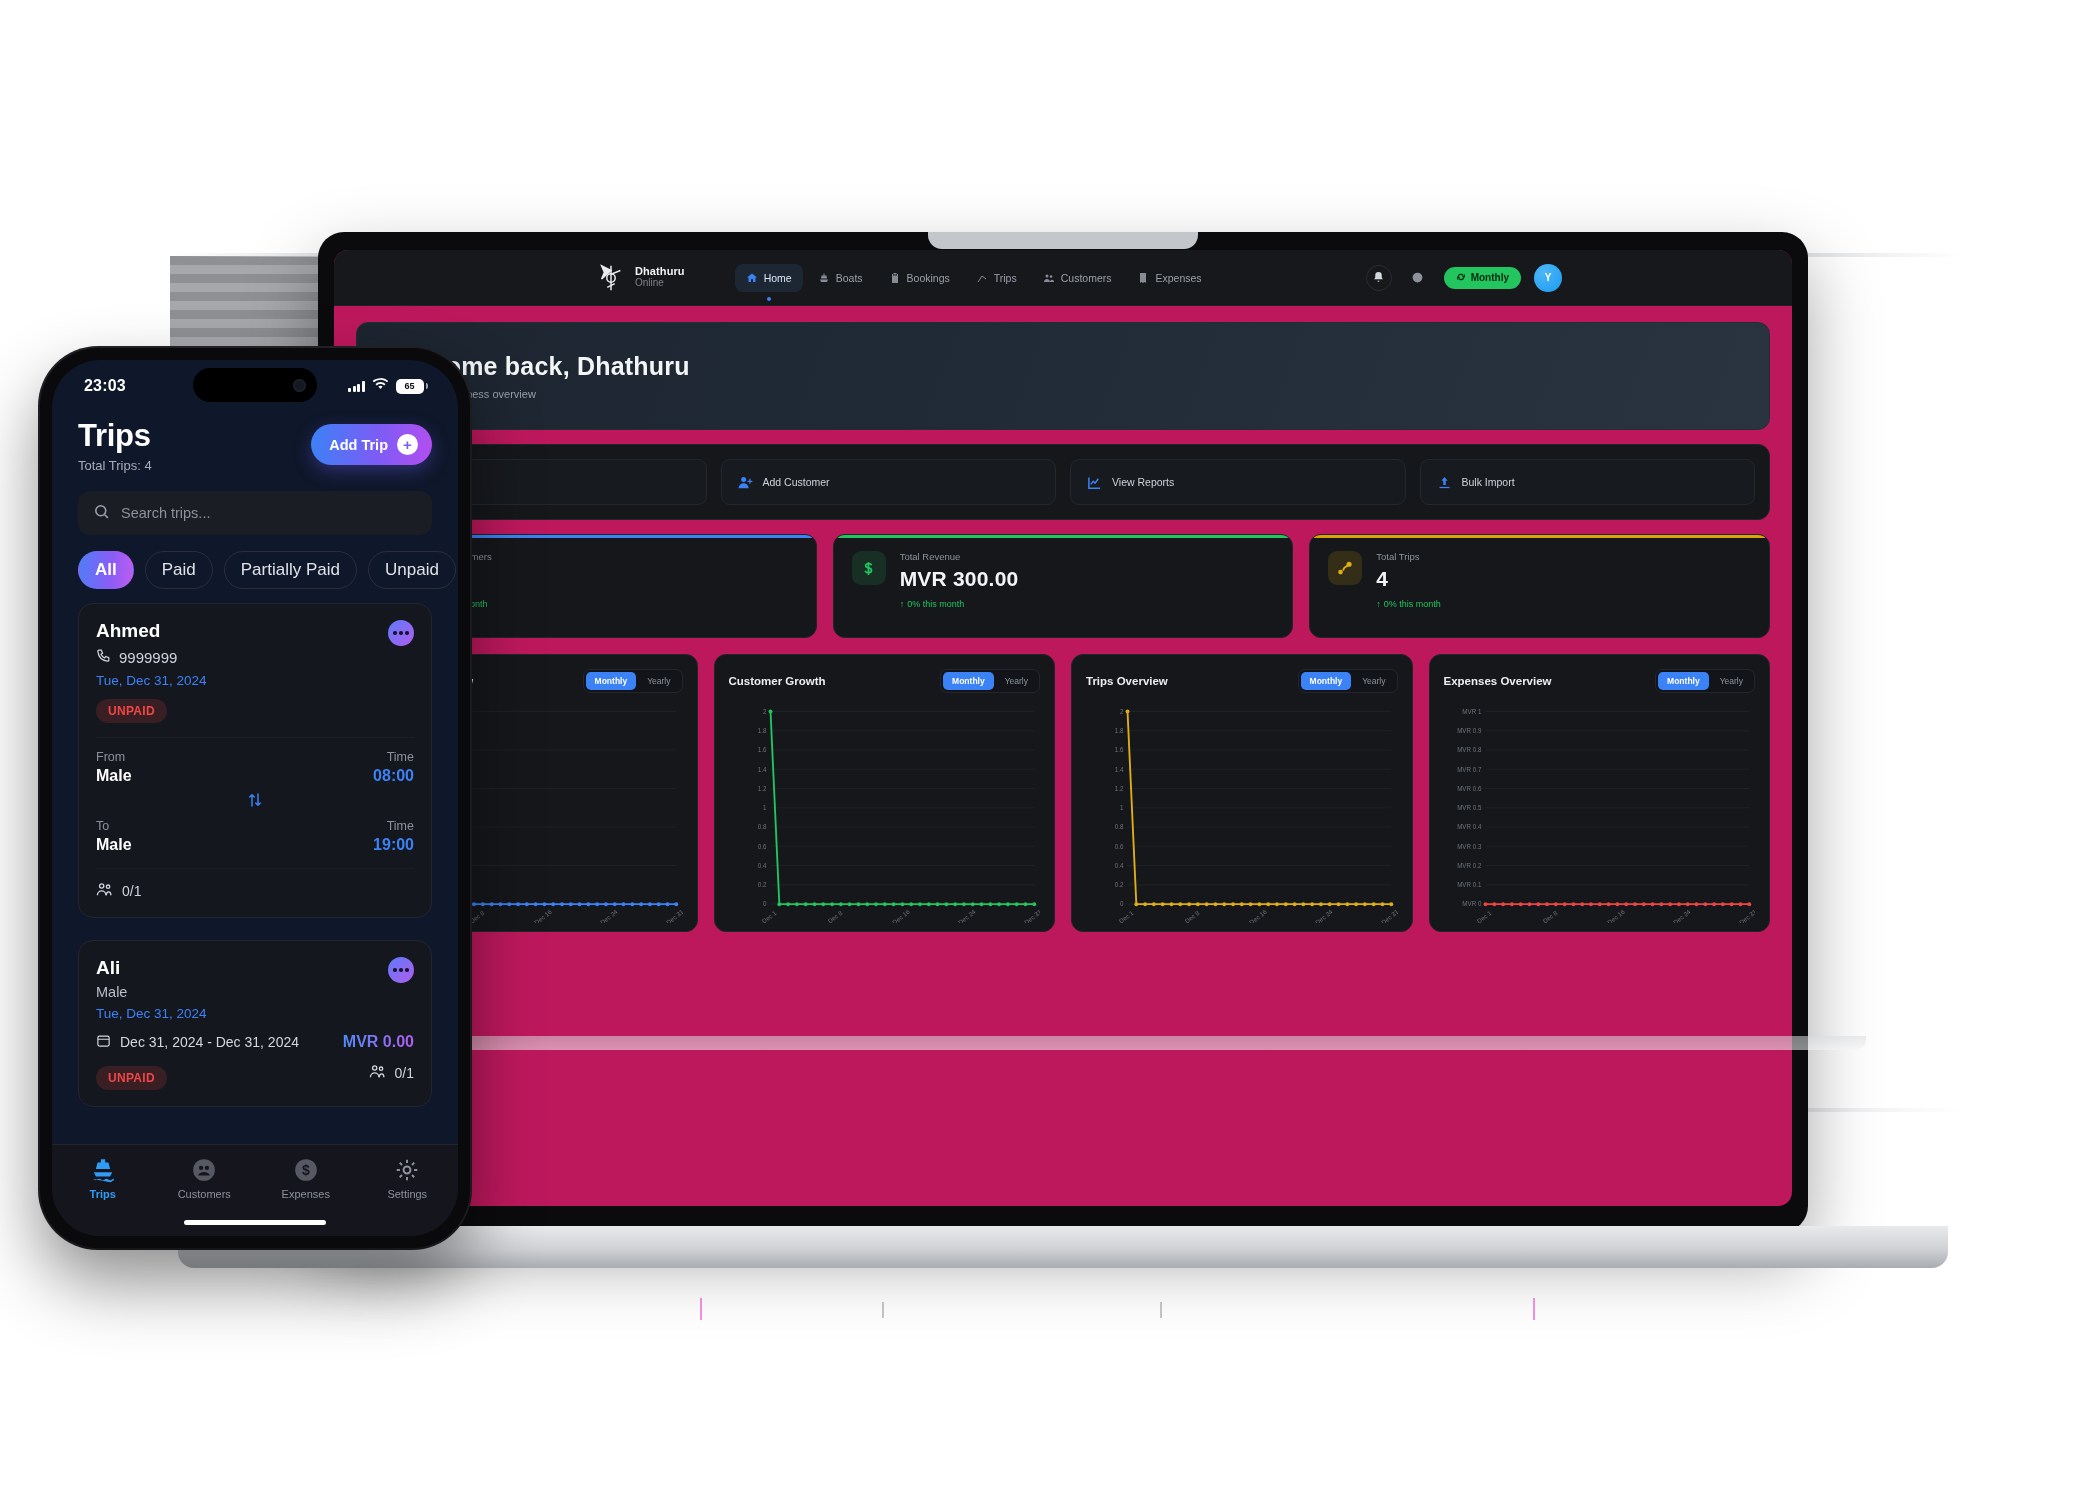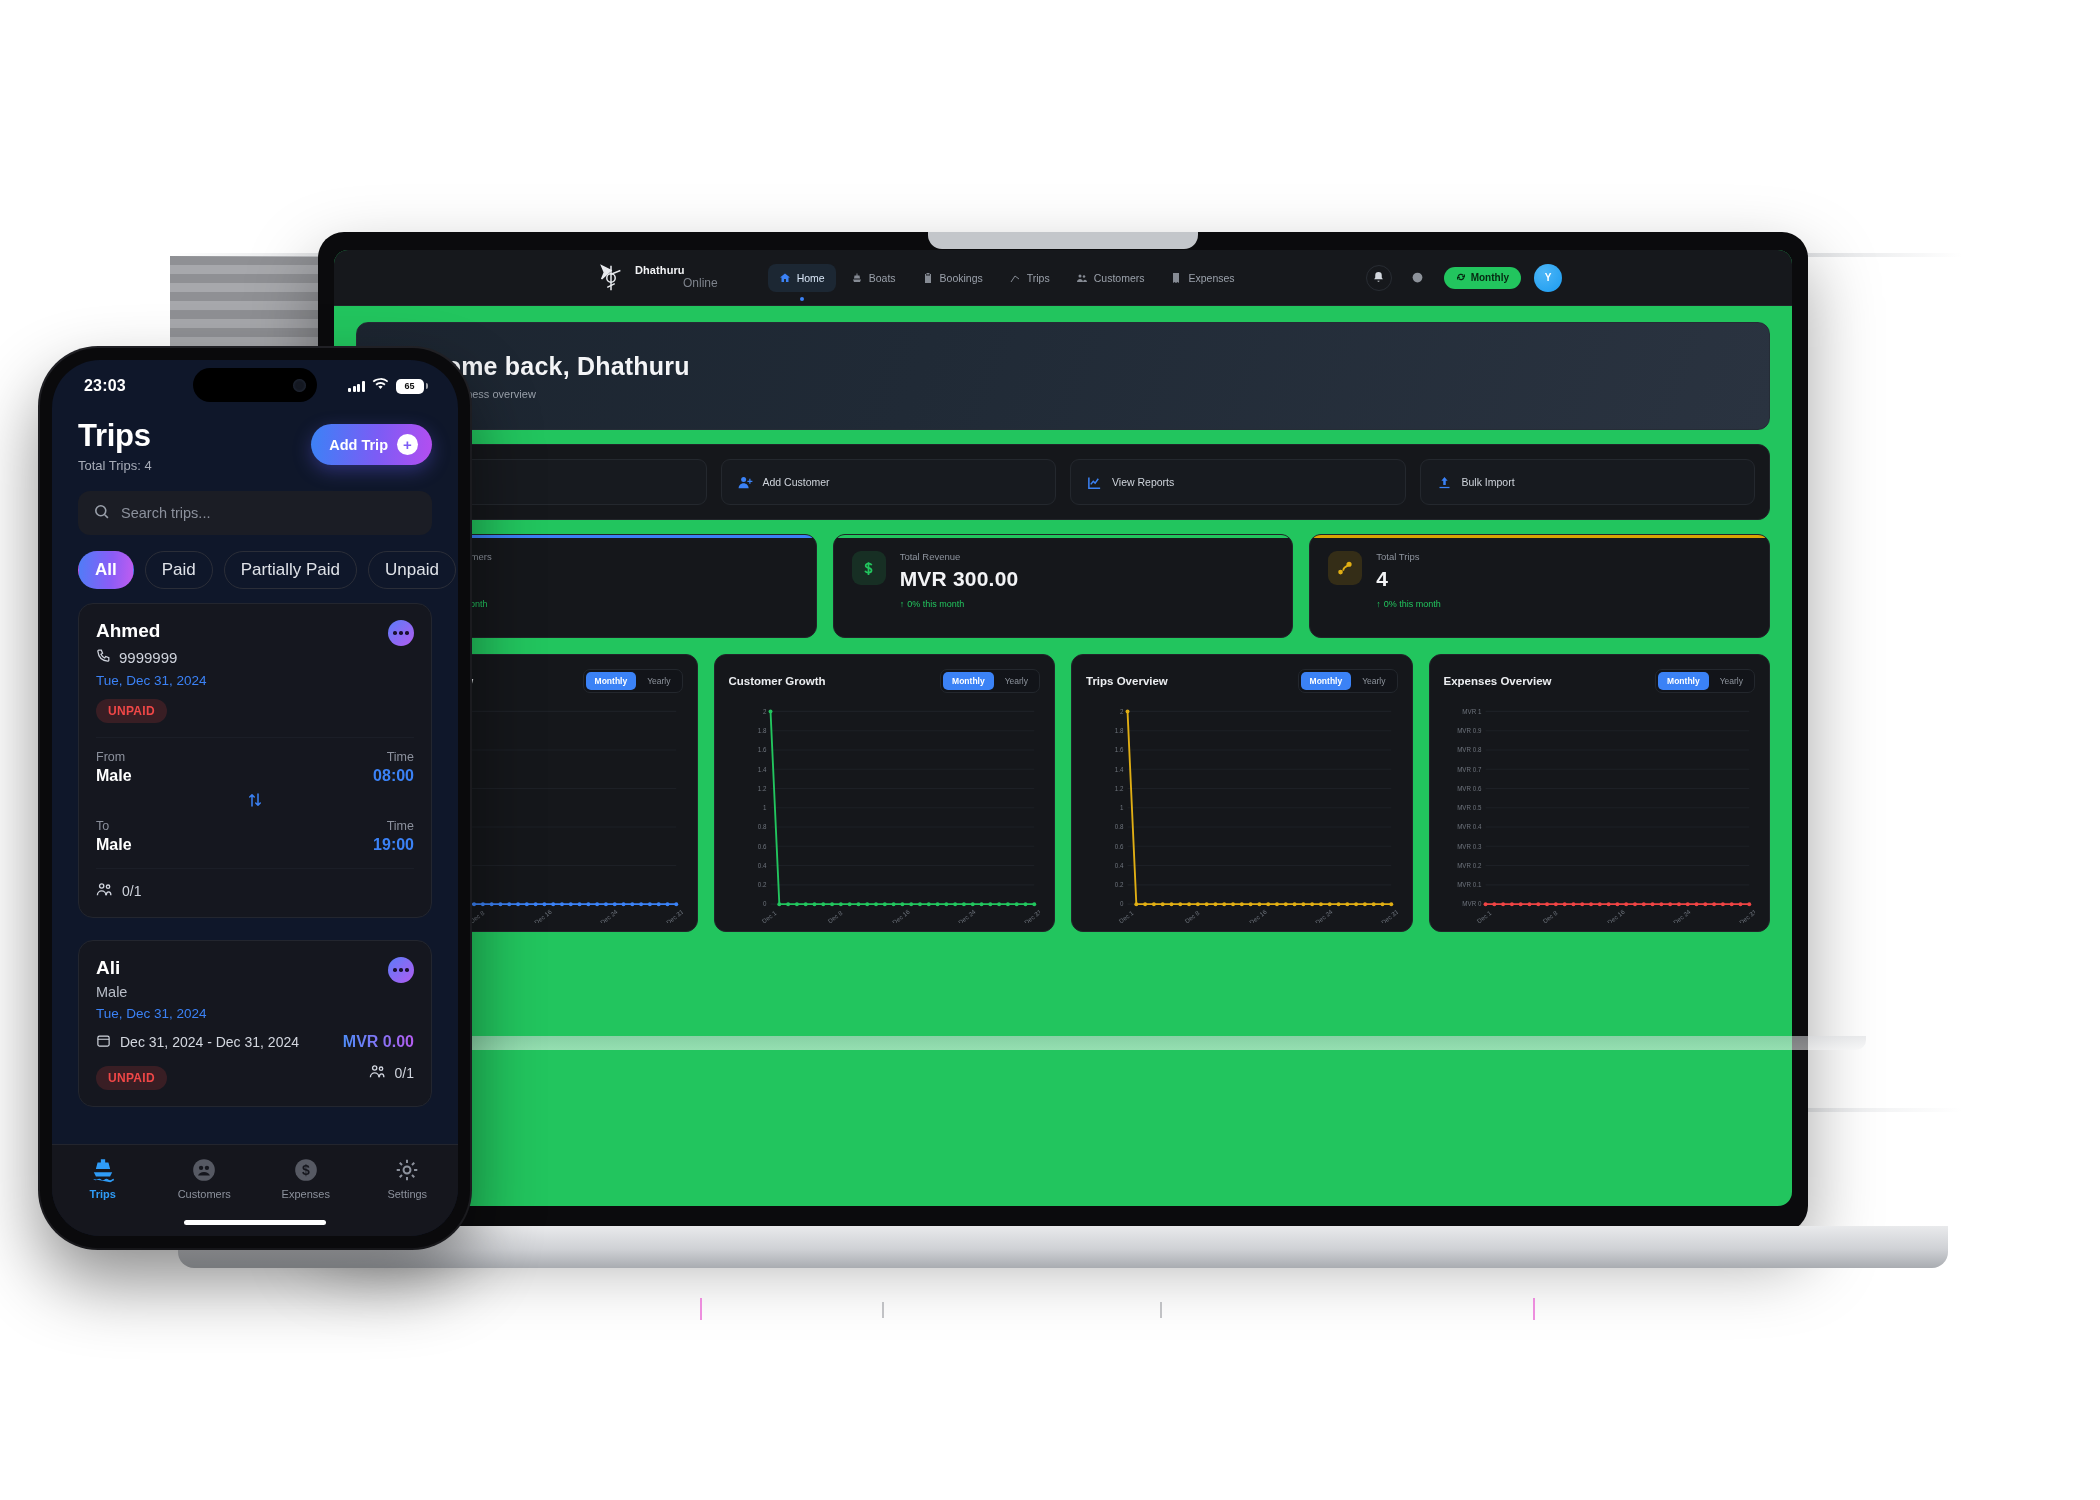--- a/index.html
+++ b/index.html
@@ -42,31 +42,31 @@
     background: linear-gradient(90deg, rgba(210,212,216,0) 0%, #dfe1e4 12%, #dfe1e4 88%, rgba(210,212,216,0) 100%);
   }
   .grey-block {
     position: absolute; left: 170px; top: 256px; width: 150px; height: 130px;
     background: repeating-linear-gradient(180deg,#8f9094 0px,#8f9094 9px,#a7a8ac 9px,#a7a8ac 18px);
   }
   .pink-tick { position:absolute; width:2px; height:22px; background:#e86ad4; opacity:.75; top:1298px; }
   .grey-tick { position:absolute; width:2px; height:16px; background:#9b9da1; opacity:.6; top:1302px; }
 
   
-  .dash { position:absolute; inset:0; background:#22c55e; color:#e9eaed; }
+  .dash { position:absolute; inset:0; background:#be185d; color:#e9eaed; }
 
   .navbar {
     height: 56px; background: #16181c; border-bottom: 1px solid #212429;
     display:flex; align-items:center; padding: 0 22px; gap: 16px;
   }
   .brand { display:flex; align-items:center; gap:9px; min-width: 150px; padding-left: 240px;}
   .brand-mark { width:30px; height:30px; position:relative; }
   .brand-txt { line-height:1.05; }
   .brand-name { font-size: 11px; font-weight: 700; color:#f2f3f5; letter-spacing:.1px; }
-  .brand-sub { font-size: 12px; color:#7d828b;margin-left:48px; }
+  .brand-sub { font-size: 10px; color:#7d828b; }
 
   .nav-items { display:flex; align-items:center; gap: 4px; margin-left: 34px; }
   .nav-item {
     display:flex; align-items:center; gap:6px; padding: 8px 11px; border-radius: 8px;
     font-size: 10.5px; color:#9aa0aa; position:relative; white-space:nowrap;
   }
   .nav-item .ico { width:12px; height:12px; display:block; opacity:.85; }
   .nav-item.active { background:#1c2733; color:#d8e6f7; }
   .nav-item.active .ico { opacity:1; }
   .nav-item.active::after{

